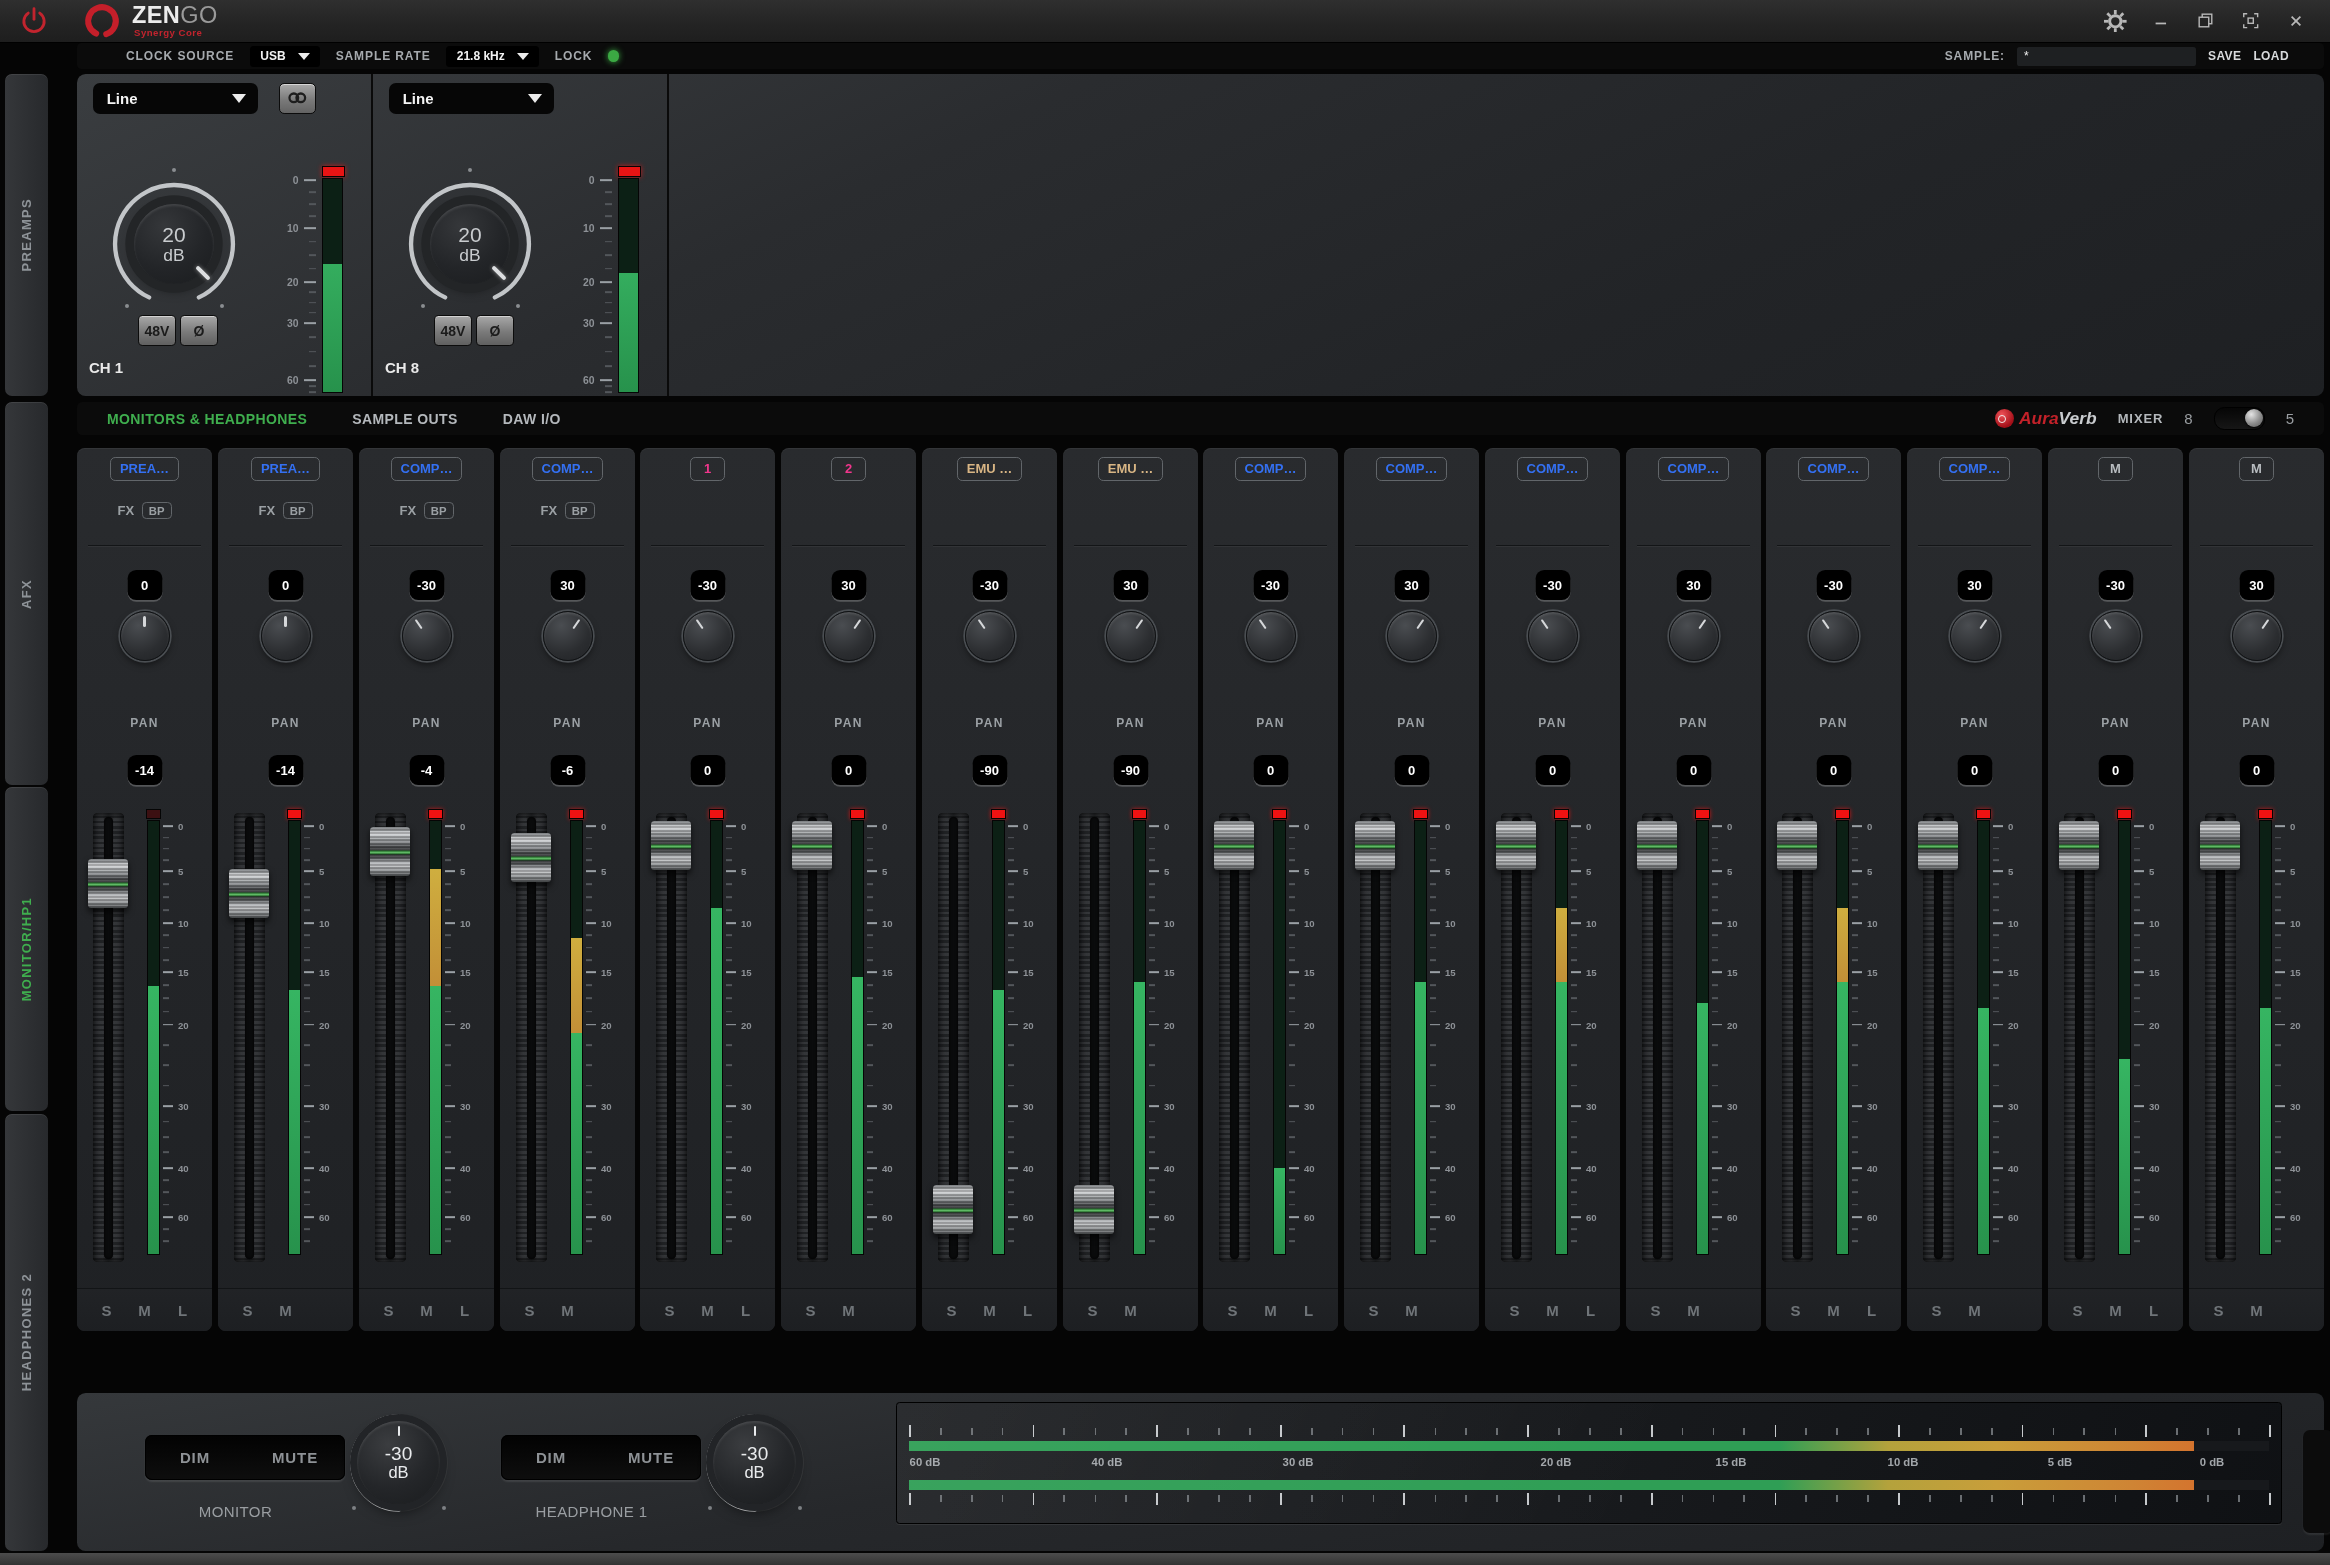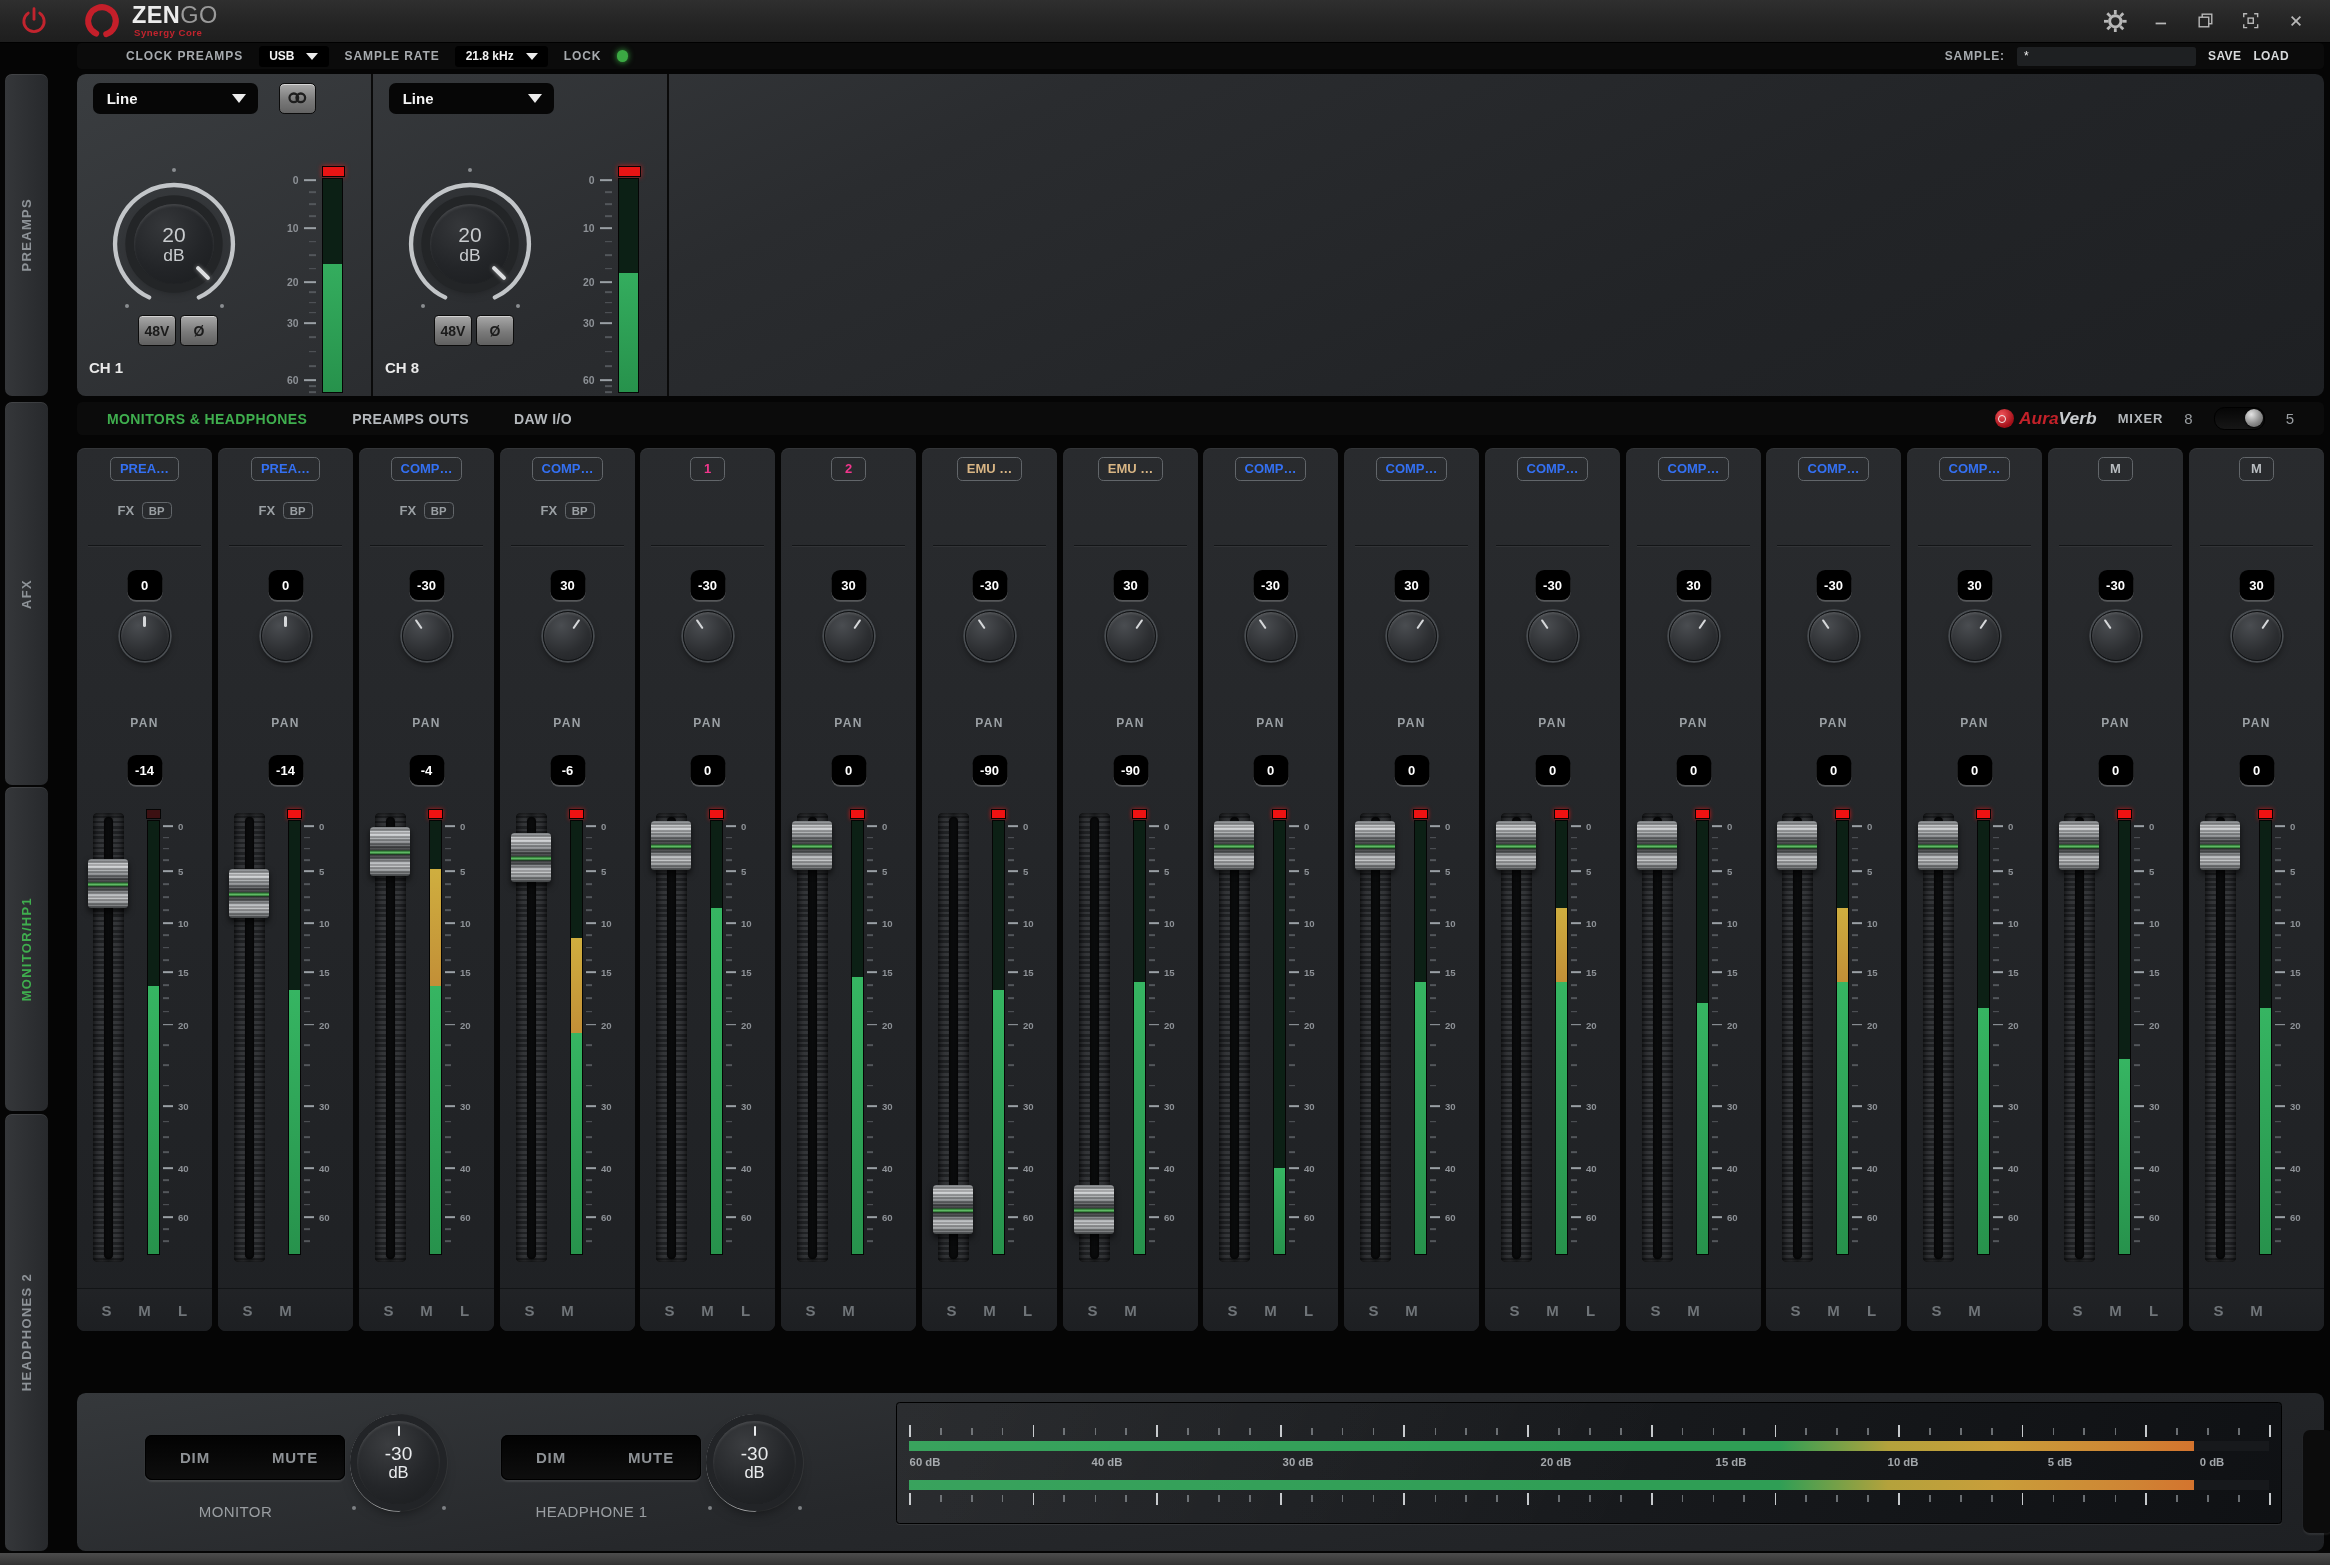--- a/index.html
+++ b/index.html
@@ -243,21 +243,21 @@
       <div class="win-ic">
         <svg width="14" height="14" viewBox="0 0 16 16" stroke="#b8b8b8" stroke-width="2">
             <line x1="3" y1="3" x2="13" y2="13"></line>
             <line x1="13" y1="3" x2="3" y2="13"></line>
           </svg>
       </div>
     </div>
   </div>
 
   <div id="settingsbar">
-    <span class="sb-label">CLOCK PREAMPS</span>
+    <span class="sb-label">CLOCK SOURCE</span>
     <div class="sb-box">
       <span>USB</span>
       <span class="sb-arrow"></span>
     </div>
     <span class="sb-label">SAMPLE RATE</span>
     <div class="sb-box">
       <span>21.8 kHz</span>
       <span class="sb-arrow"></span>
     </div>
     <span class="sb-label">LOCK</span>
@@ -393,21 +393,21 @@
           <div class="scale-tick minor" style="top: 97.8%;"></div>
           <div class="scale-tick minor" style="top: 100.6%;"></div>
         </div>
     </div>
     <div class="pre-div" style="left:294px;"></div>
     <div class="pre-div" style="left:590px;"></div>
   </div>
 
   <div id="tabbar">
     <span class="tab active" id="tab-0">MONITORS &amp; HEADPHONES</span>
-    <span class="tab" id="tab-1">PREAMPS OUTS</span>
+    <span class="tab" id="tab-1">SAMPLE OUTS</span>
     <span class="tab" id="tab-2">DAW I/O</span>
     <div id="tab-right">
       <div id="auraverb">
         <span id="av-icon"></span>
         <span id="av-text"><span class="a">Aura</span><span class="b">Verb</span></span>
       </div>
       <span id="mixer-label">MIXER</span>
       <span class="mixer-opt">8</span>
       <div id="mixer-toggle">
           <div class="tknob"></div>

